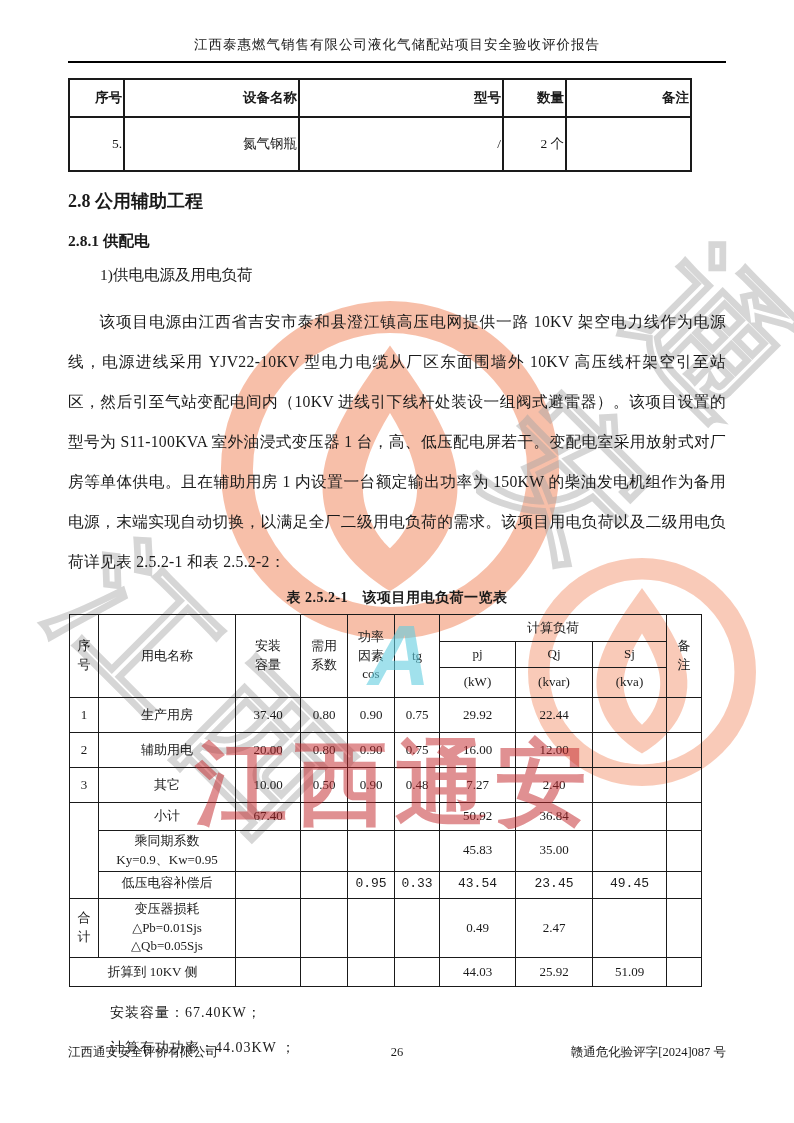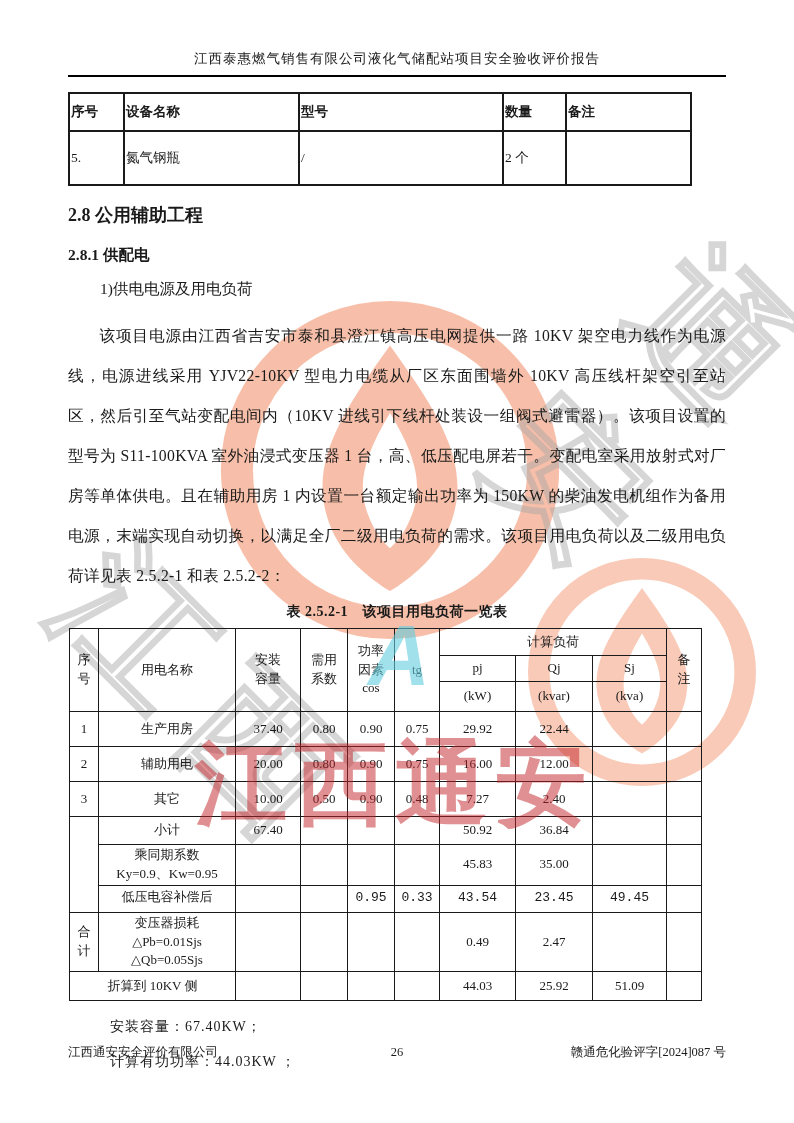--- a/index.html
+++ b/index.html
@@ -6,26 +6,26 @@
   .page {
     position:relative; width:794px; height:1123px; margin:0 auto;
     background:#ffffff; overflow:hidden;
     font-family:"Liberation Serif", serif; color:#1a1a1a;
   }
   .layer-behind { position:absolute; inset:0; z-index:0; pointer-events:none; }
   .layer-content { position:relative; z-index:1; }
   .layer-front { position:absolute; inset:0; z-index:2; pointer-events:none; }
 
   
-  .doc-header { padding-top:50px; text-align:center; font-size:13.5px; letter-spacing:1px; }
+  .doc-header { padding-top:36px; text-align:center; font-size:13.5px; letter-spacing:1px; }
   .header-rule { margin:7px 68px 0 68px; border-bottom:2.5px solid #000; height:0; }
 
   
   .equip-table { margin:15px 0 0 68px; width:622px; border-collapse:collapse; table-layout:fixed; }
-  .equip-table td { border:2px solid #1a1a1a; text-align:left; vertical-align:middle; font-size:13.5px; }
+  .equip-table td { border:2px solid #1a1a1a; text-align:right; vertical-align:middle; font-size:13.5px; }
   .equip-table .hd td { font-weight:bold; height:34px; }
   .equip-table .bd td { height:50px; font-weight:normal; }
 
   
   .h28  { margin:17px 0 18px 68px; font-size:18px; font-weight:bold; }
   .h281 { margin:15px 0 0 68px; font-size:15.5px; font-weight:bold; }
   .item1 { margin:13px 0 16px 100px; font-size:15.5px; }
   .para { margin:4px 68px 0 68px; font-size:15.7px; line-height:40px; text-align:justify; text-indent:2em; letter-spacing:0.3px; }
 
   

